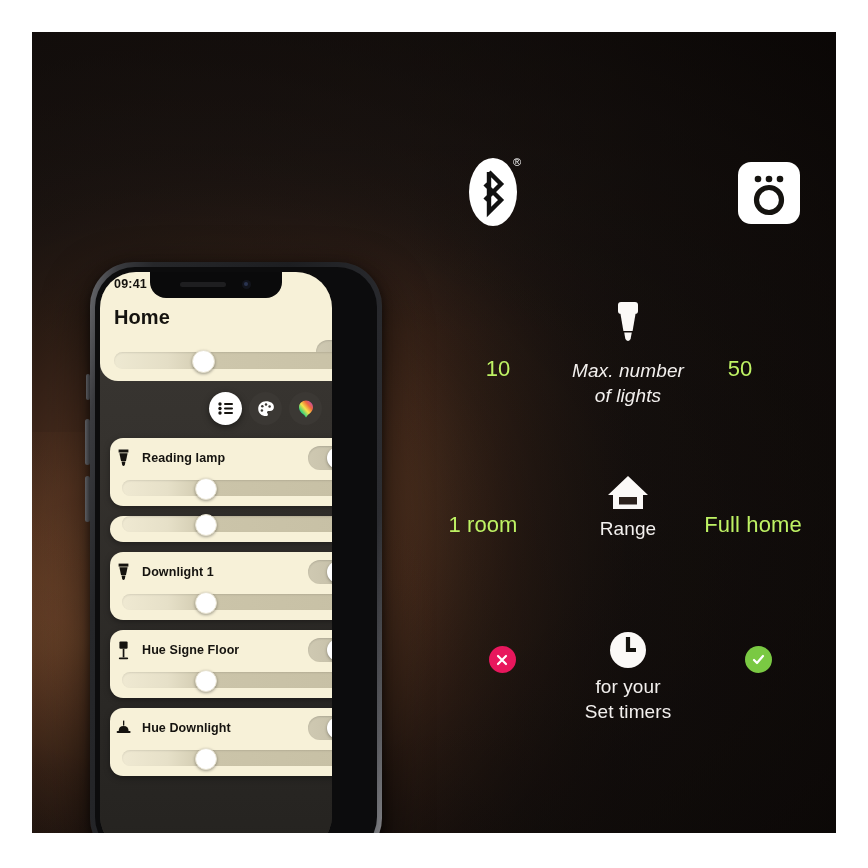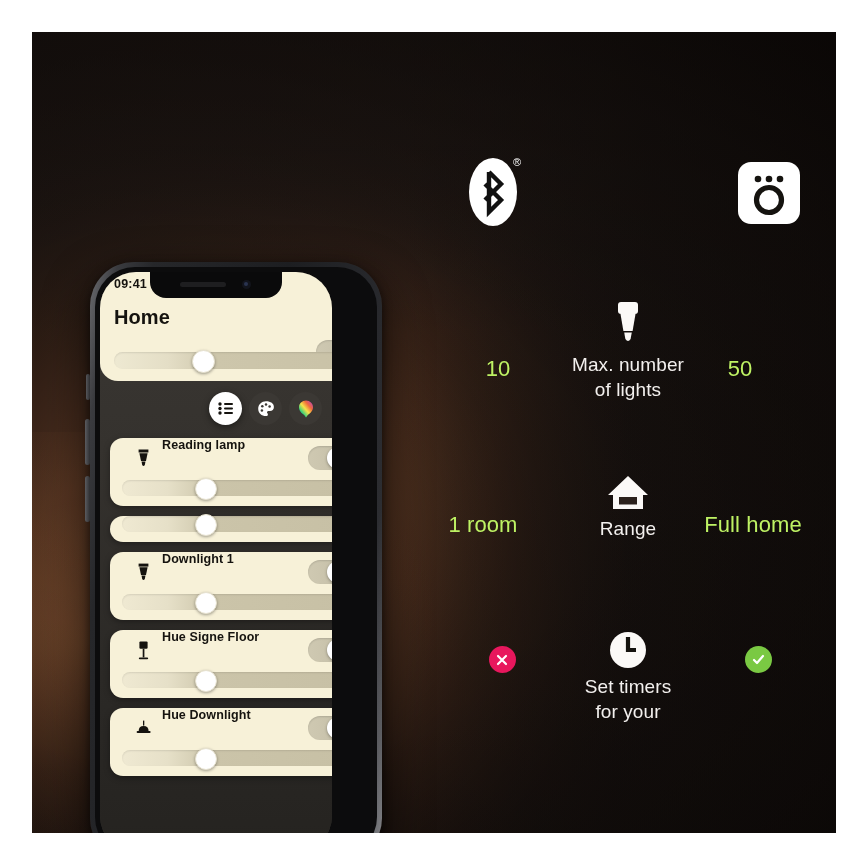--- a/index.html
+++ b/index.html
@@ -134,21 +134,21 @@
     background:#3b3834;
   }
   .segbtn.active{background:#ffffff;box-shadow:0 2px 7px rgba(0,0,0,.45);}
 
   
   .list{position:absolute;left:10px;top:166px;width:252px;z-index:3;}
   .lcard{
     background:#f7f1d8;border-radius:13px;margin-bottom:10px;padding:0 0 10px 0;
     box-shadow:0 2px 6px rgba(0,0,0,.35);
   }
-  .lrow{height:40px;display:flex;position:relative;padding:0 20px;}
+  .lrow{height:40px;display:flex;align-items:center;position:relative;padding:0 0;}
   .licon{width:26px;display:flex;align-items:center;justify-content:center;}
   .lname{font-size:12.5px;font-weight:700;color:#15130f;margin-left:6px;letter-spacing:.1px;}
   .lrow .toggle{position:absolute;right:12px;top:8px;}
   .lslider{
     position:relative;height:16px;border-radius:8px;margin:2px 12px 0 12px;
     background:linear-gradient(90deg,#efe9d2 0%,#e6e0c8 20%,#cbc4a9 40%,#c7c0a5 100%);
     box-shadow:inset 0 1px 2px rgba(0,0,0,.10);
   }
   .lslider .sknob{
     position:absolute;top:-2px;width:20px;height:20px;border-radius:50%;background:#ffffff;
@@ -199,21 +199,21 @@
     </div>
 
     <div class="col" style="left:496px;top:268px;width:200px;">
       <div style="display:flex;justify-content:center;">
         <svg width="40" height="50" viewBox="0 0 40 50">
           <path d="M10 5 Q10 2 13 2 L27 2 Q30 2 30 5 L30 11 Q30 14 27 14 L13 14 Q10 14 10 11 Z" fill="#fbf9f7"></path>
           <path d="M12.5 14 L27.5 14 L24.6 31 L15.4 31 Z" fill="#fbf9f7"></path>
           <path d="M16.2 32.5 L23.8 32.5 L22.6 39 Q20 43 17.4 39 Z" fill="#fbf9f7"></path>
         </svg>
       </div>
-      <div class="rowlabel" style="margin-top:2px;">
+      <div class="rowlabel" style="margin-top:8px;font-style:italic;">
         <div>Max. number</div>
         <div>of lights</div>
       </div>
     </div>
 
     <div class="col" style="left:638px;top:324px;width:140px;">
       <div class="sidelabel">50</div>
     </div>
 
     <div class="col" style="left:366px;top:480px;width:170px;">
@@ -243,22 +243,22 @@
     </div>
 
     <div class="col" style="left:496px;top:598px;width:200px;">
       <div style="display:flex;justify-content:center;">
         <svg width="40" height="40" viewBox="0 0 40 40">
           <circle cx="20" cy="20" r="18" fill="#fbf9f7"></circle>
           <path d="M20 7 L20 20 L28 20" stroke="#15130f" stroke-width="4.2" fill="none" stroke-linecap="butt" stroke-linejoin="miter"></path>
         </svg>
       </div>
       <div class="rowlabel" style="margin-top:4px;">
+        <div>for your</div>
         <div>Set timers</div>
-        <div>for your</div>
       </div>
     </div>
 
     <div class="col" style="left:676px;top:614px;width:100px;display:flex;justify-content:center;">
       <div class="badge" style="background:#7ac943;">
         <svg width="15" height="15" viewBox="0 0 15 15">
           <path d="M3 8 L6 11 L12 4" stroke="#ffffff" stroke-width="2.2" fill="none" stroke-linecap="round" stroke-linejoin="round"></path>
         </svg>
       </div>
     </div>

